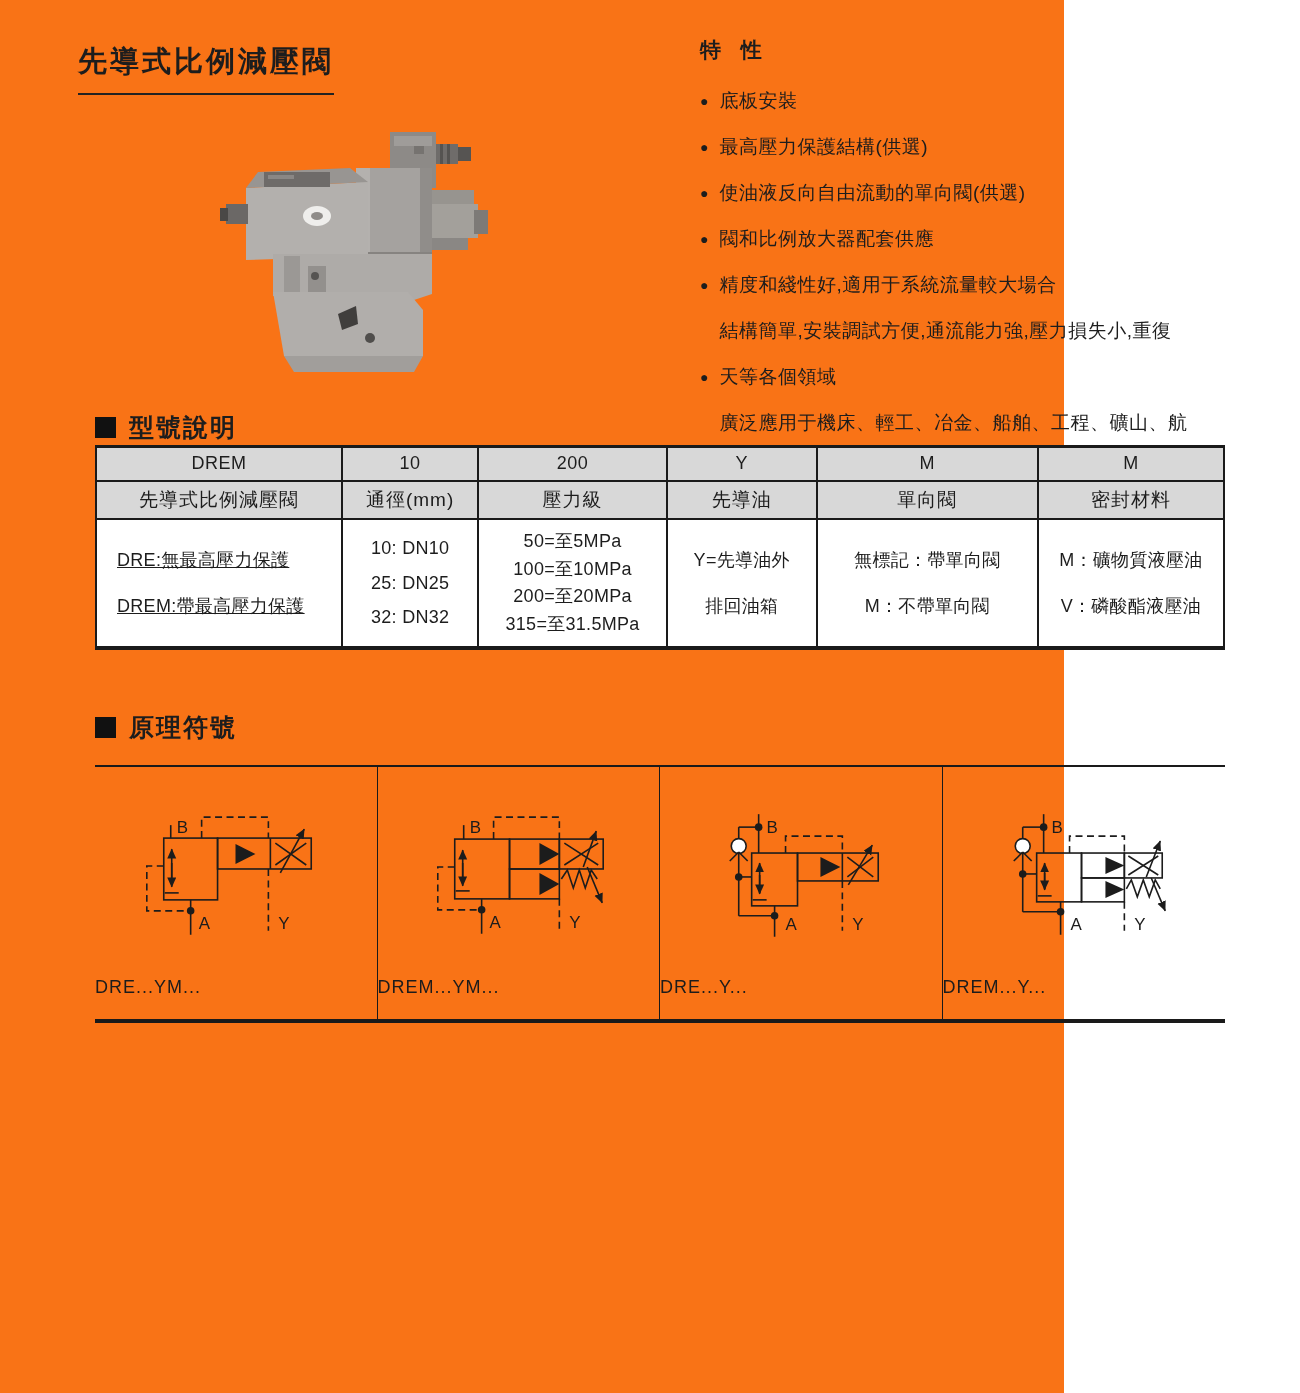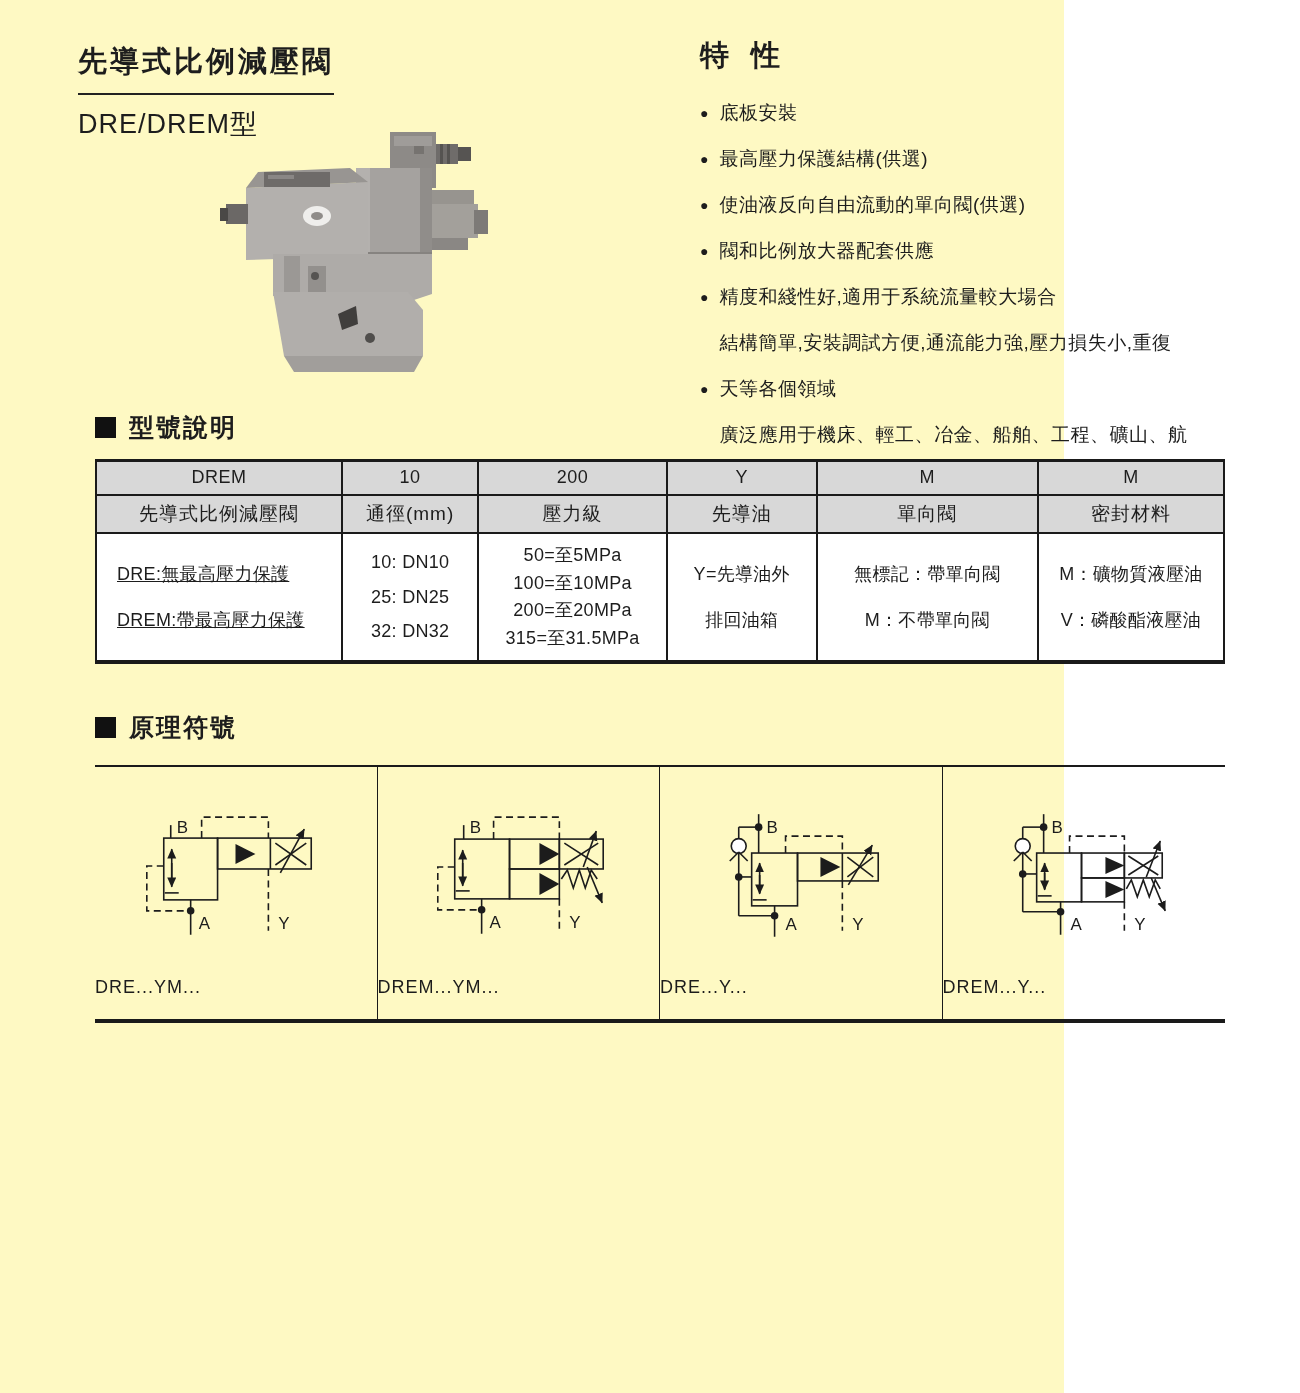--- a/index.html
+++ b/index.html
@@ -4,57 +4,57 @@
 <style>
   * { margin:0; padding:0; box-sizing:border-box; }
   html,body { background:#ffffff; }
   body {
     font-family:"Liberation Sans", sans-serif;
     color:#1d1d1d;
     width:1300px; height:1393px;
     position:relative;
     overflow:hidden;
   }
-  .page { position:absolute; left:0; top:0; width:1064px; height:1393px; background:#fef9c3; }
+  .page { position:absolute; left:0; top:0; width:1064px; height:1393px; background:#f97316; }
 
   
   .title-block { position:absolute; left:78px; top:42px; }
   .title-block h1 {
     display:inline-block;
     font-size:29px; font-weight:600; letter-spacing:3px;
     padding-bottom:11px;
     border-bottom:2.5px solid #222;
   }
   .title-block h2 {
     font-size:27px; font-weight:500; letter-spacing:1px;
     margin-top:11px;
   }
 
   
   .photo-wrap { position:absolute; left:218px; top:124px; width:365px; height:270px; }
   .photo-wrap svg { width:100%; height:100%; }
 
   
   .features { position:absolute; left:700px; top:36px; width:548px; }
-  .features h2 { font-size:29px; font-weight:600; letter-spacing:7px; }
+  .features h2 { font-size:21px; font-weight:600; letter-spacing:7px; }
   .features ul { list-style:none; margin-top:14px; }
   .feature-item { display:flex; align-items:flex-start; font-size:19px; line-height:46px; }
   .feature-item .bullet { font-size:14px; line-height:46px; margin-right:11px; flex:0 0 auto; }
   .feat-text { flex:1; letter-spacing:0.5px; }
   .feat-text > div { line-height:46px; }
 
   
   .sec-head { display:flex; align-items:center; }
   .sec-head .sq { width:21px; height:21px; background:#111; margin-right:13px; flex:0 0 auto; }
   .sec-head .sec-title { font-size:25px; font-weight:600; letter-spacing:2px; }
 
   
   .model-section { position:absolute; left:95px; top:411px; width:1130px; }
   table.model-table {
-    width:1130px; margin-top:15px;
+    width:1130px; margin-top:1px;
     border-collapse:collapse; table-layout:fixed;
     border-top:3px solid #1a1a1a;
     border-bottom:4px solid #1a1a1a;
     padding-left:44px;
   }
   table.model-table th, table.model-table td {
     border:2px solid #1a1a1a;
     font-weight:normal; text-align:center;
     font-family:"Liberation Sans", sans-serif;
   }
@@ -94,21 +94,20 @@
     <marker id="ah" markerUnits="userSpaceOnUse" markerWidth="11" markerHeight="10" refX="9.5" refY="4.5" orient="auto">
       <path d="M0,0 L10,4.5 L0,9 Z" fill="#1c1c1c"></path>
     </marker>
   </defs>
 </svg>
 
 <div class="page">
 
   <div class="title-block">
     <h1>先導式比例減壓閥</h1>
-    <h2>DRE/DREM型</h2>
   </div>
 
   <div class="photo-wrap">
     <svg viewBox="0 0 365 270">
 
       <rect x="172" y="8" width="46" height="56" fill="#8d8a87"></rect>
       <rect x="176" y="12" width="38" height="10" fill="#9f9c99"></rect>
       <rect x="196" y="22" width="10" height="8" fill="#767370"></rect>
 
       <rect x="218" y="20" width="22" height="20" fill="#6f6c6a"></rect>

